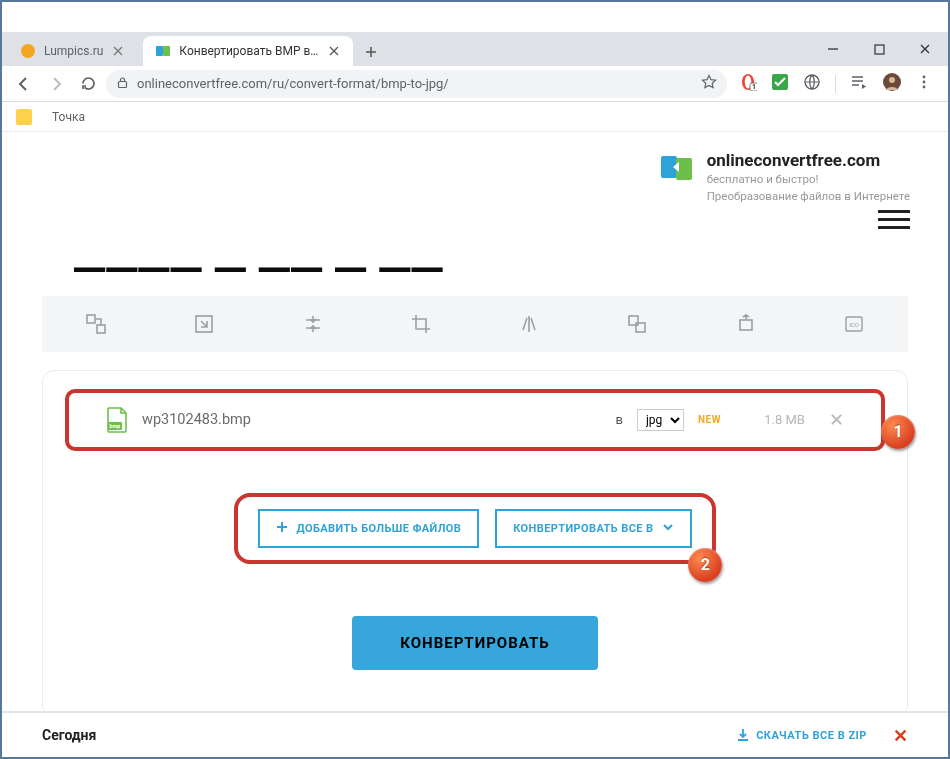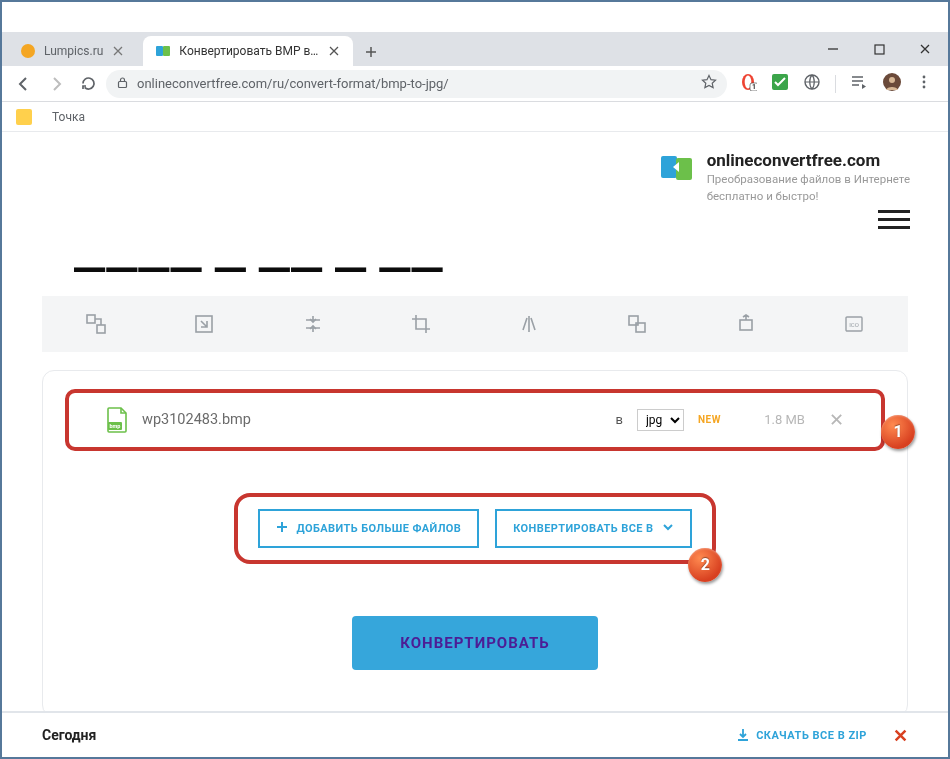--- a/index.html
+++ b/index.html
@@ -61,21 +61,21 @@
 .file-remove { color: #b7b7b7; font-size: 18px; cursor: pointer; margin-left: 10px; }
 
 .marker { position: absolute; width: 34px; height: 34px; border-radius: 50%; background: radial-gradient(circle at 35% 30%, #ff8a50, #d84020 70%); color: #fff; font-weight: 700; display: flex; align-items: center; justify-content: center; box-shadow: 1px 2px 3px rgba(0,0,0,0.4), inset 0 1px 2px rgba(255,255,255,0.3); font-size: 16px; z-index: 5; text-shadow: 0 -1px 1px rgba(0,0,0,.4); }
 
 
 .action-wrap { margin: 42px auto 0; display: flex; justify-content: center; position: relative; }
 .action-border { border: 4px solid #c8362f; border-radius: 16px; padding: 12px 20px; display: flex; gap: 16px; position: relative; }
 .action-btn { border: 2px solid #2ea3d9; color: #2ea3d9; background: #fff; font-size: 11px; font-weight: 700; letter-spacing: 0.4px; padding: 10px 16px; display: flex; align-items: center; gap: 9px; cursor: pointer; }
 
 
-.convert-btn { margin: 52px auto 14px; display: block; background: #36a6db; color: #4c1d95; border: none; font-size: 15px; font-weight: 700; letter-spacing: 1px; padding: 18px 48px; border-radius: 4px; cursor: pointer; }
+.convert-btn { margin: 52px auto 14px; display: block; background: #36a6db; color: #000000; border: none; font-size: 15px; font-weight: 700; letter-spacing: 1px; padding: 18px 48px; border-radius: 4px; cursor: pointer; }
 
 
 .footer-bar { position: absolute; bottom: 0; left: 0; right: 0; height: 46px; border-top: 2px solid #e1e5ea; background: #fff; display: flex; align-items: center; padding: 4px 40px; z-index: 10; }
 .footer-bar .label { font-size: 14px; font-weight: 700; color: #222; }
 .dl-zip { margin-left: auto; color: #2ea3d9; font-size: 11px; font-weight: 700; letter-spacing: 0.5px; display: flex; align-items: center; gap: 6px; cursor: pointer; }
 .footer-close { margin-left: 26px; color: #d84020; font-size: 18px; font-weight: 700; cursor: pointer; }
 
 ::-webkit-scrollbar { width: 16px; }
 ::-webkit-scrollbar-track { background: #f1f1f1; }
 ::-webkit-scrollbar-thumb { background: #c1c1c1; border-radius: 2px; }
@@ -205,22 +205,22 @@
     <div class="logo-block">
       <span class="logo-icon">
         <svg viewBox="0 0 36 36">
             <rect x="2" y="6" width="16" height="22" rx="2" fill="#2ea3d9"></rect>
             <rect x="17" y="8" width="16" height="22" rx="2" fill="#6cc04a"></rect>
             <path d="M14 17l6-5v10z" fill="#fff"></path>
           </svg>
       </span>
       <div class="logo-text">
         <strong>onlineconvertfree.com</strong>
+        <span>бесплатно и быстро!</span>
         <span>Преобразование файлов в Интернете</span>
-        <span>бесплатно и быстро!</span>
       </div>
     </div>
     <div class="hamburger">
         <div></div>
         <div></div>
         <div></div>
       </div>
   </div>
 
   <div class="partial-heading">

